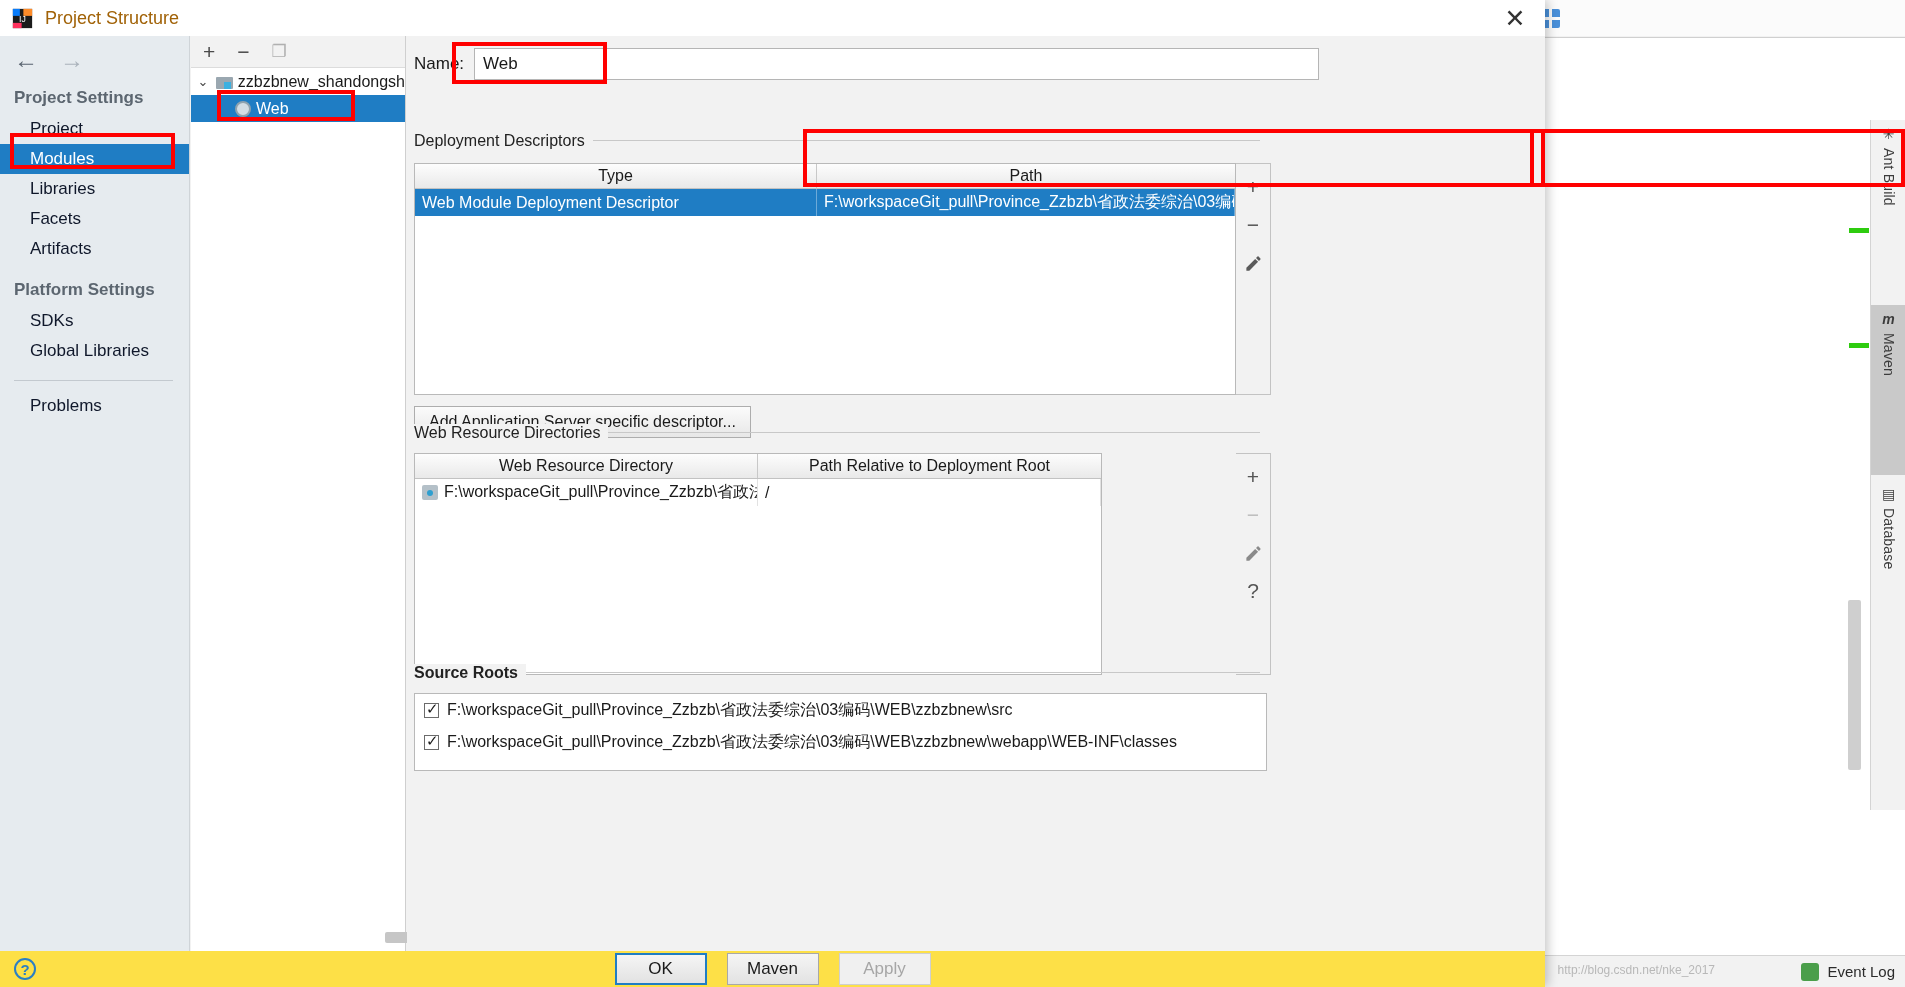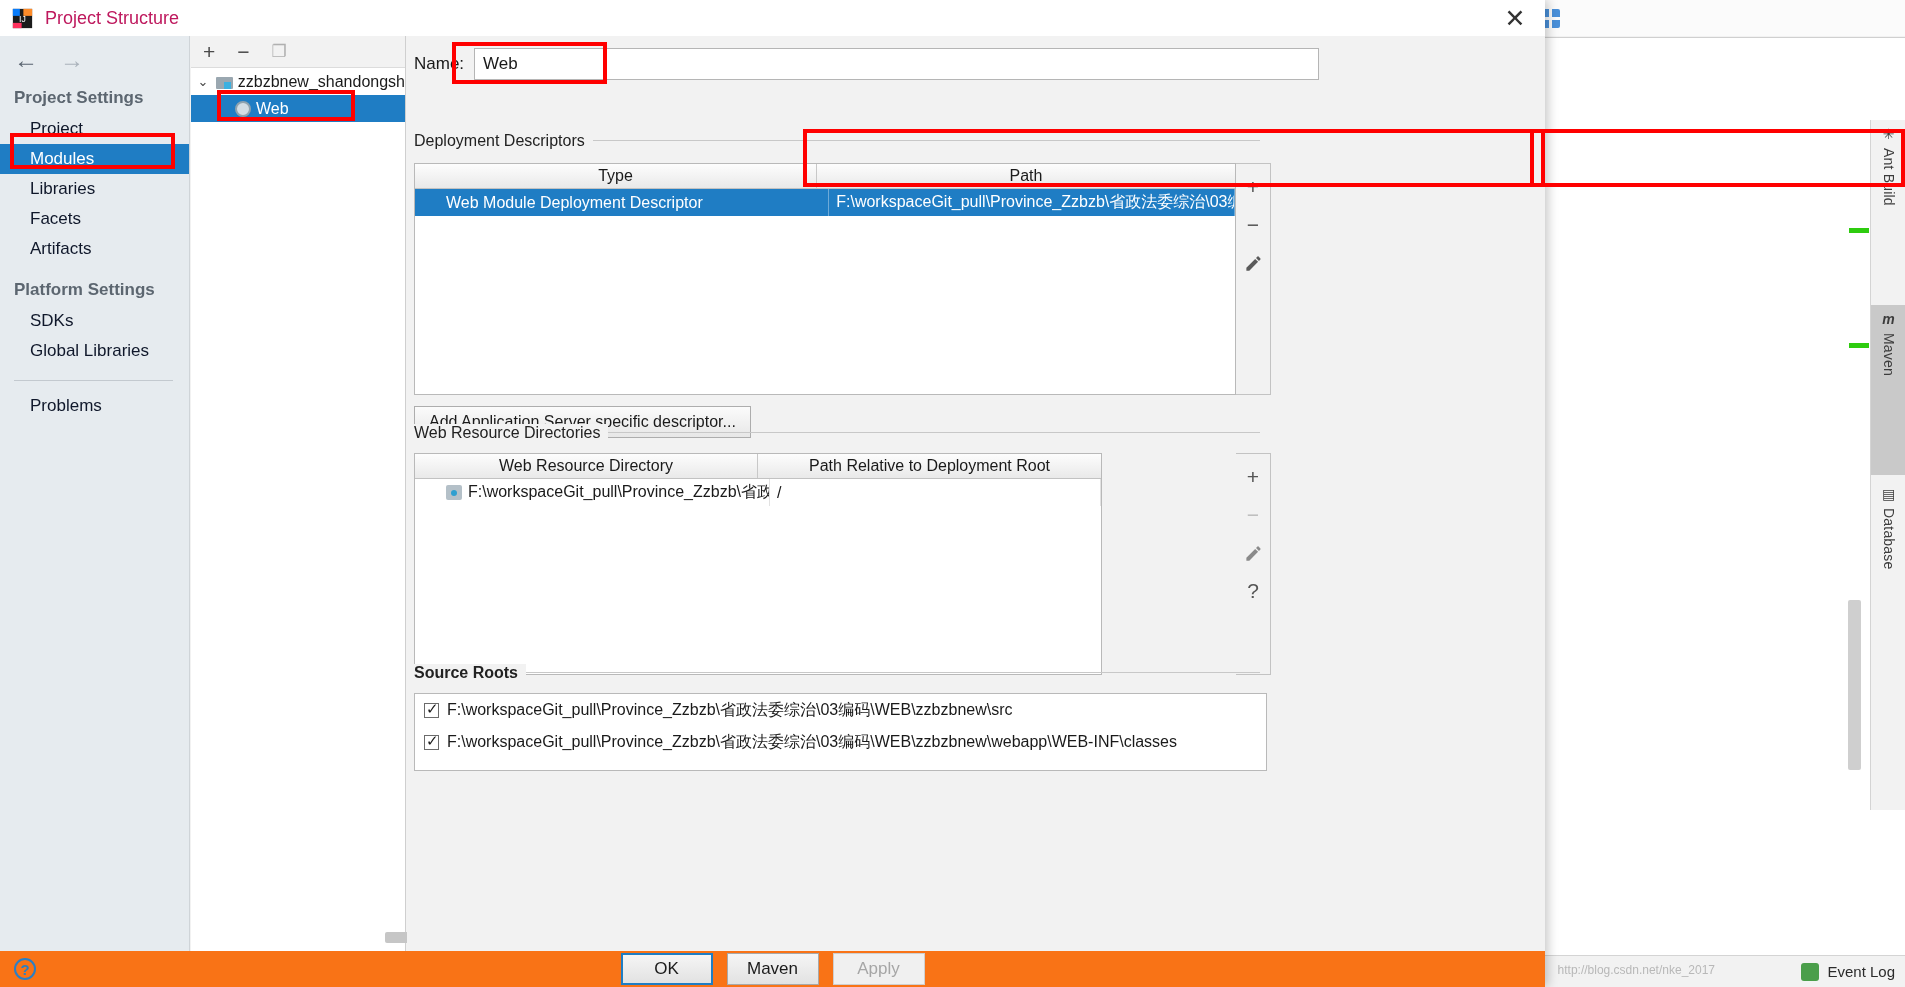--- a/index.html
+++ b/index.html
@@ -110,21 +110,21 @@
   .dialog {
     position: absolute; left: 0; top: 0; width: 1545px; height: 987px;
     background: #f2f2f2; border-right: 1px solid #b4b4b4;
     box-shadow: 3px 0 10px rgba(0,0,0,.22);
   }
   .titlebar {
     position: absolute; left: 0; top: 0; width: 1545px; height: 36px;
     background: #ffffff; display: flex; align-items: center; padding-left: 12px;
   }
   .ij-logo { width: 21px; height: 21px; position: relative; margin-right: 12px; }
-  .title-text { font-size: 18px; color: #be185d; }
+  .title-text { font-size: 18px; color: #a16207; }
   .title-close {
     position: absolute; right: 18px; top: 6px; width: 24px; height: 24px;
     display: flex; align-items: center; justify-content: center;
     font-size: 25px; color: #333; cursor: default; line-height: 1;
   }
 
   
   .nav {
     position: absolute; left: 0; top: 36px; width: 190px; height: 915px;
     background: #e6ebef; border-right: 1px solid #cfd4d8;
@@ -210,21 +210,21 @@
     display: flex; height: 25px;
     background: linear-gradient(#fdfdfd, #e9e9e9);
     border-bottom: 1px solid #c2c2c2;
   }
   .th {
     display: flex; align-items: center; justify-content: center;
     font-size: 16px; color: #1a1a1a; border-right: 1px solid #c8c8c8;
     height: 100%; overflow: hidden; white-space: nowrap;
   }
   .th:last-child { border-right: none; }
-  .trow { display: flex; height: 27px; align-items: center; padding-left: 24px; }
+  .trow { display: flex; height: 27px; align-items: center; }
   .trow.selected { background: #1f7dc4; color: #ffffff; }
   .td {
     display: flex; align-items: center; height: 100%;
     font-size: 16px; padding-left: 7px; overflow: hidden; white-space: nowrap;
     border-right: 1px solid rgba(255,255,255,.35);
   }
   .td.plain { border-right: 1px solid #e2e2e2; color: #1a1a1a; }
 
   .side-btns {
     position: absolute; width: 35px; background: #f2f2f2;
@@ -263,22 +263,22 @@
     content:""; position:absolute; inset:0; background:#b4c0c8; border-radius:2px;
   }
   .docicon::after {
     content:""; position:absolute; left:5px; top:5px; width:6px; height:6px;
     border-radius:50%; background:#2e9fd0;
   }
 
   
   .dlg-buttons {
     position: absolute; left: 0; bottom: 0; width: 1545px; height: 36px;
-    background: #f97316; display: flex; align-items: center;
-    justify-content: center; gap: 14px;
+    background: #fde047; display: flex; align-items: center;
+    justify-content: center; gap: 20px;
   }
   .dbtn {
     width: 92px; height: 32px; font-size: 17px;
     background: linear-gradient(#f5f5f5,#e2e2e2);
     border: 1px solid #a8a8a8; color: #1a1a1a;
     display: flex; align-items: center; justify-content: center;
     font-family: "Liberation Sans", sans-serif;
   }
   .dbtn.primary { border: 2px solid #1f7dc4; }
   .dbtn.disabled { color: #a6a6a6; background: #f0f0f0; border-color: #cfcfcf; }

